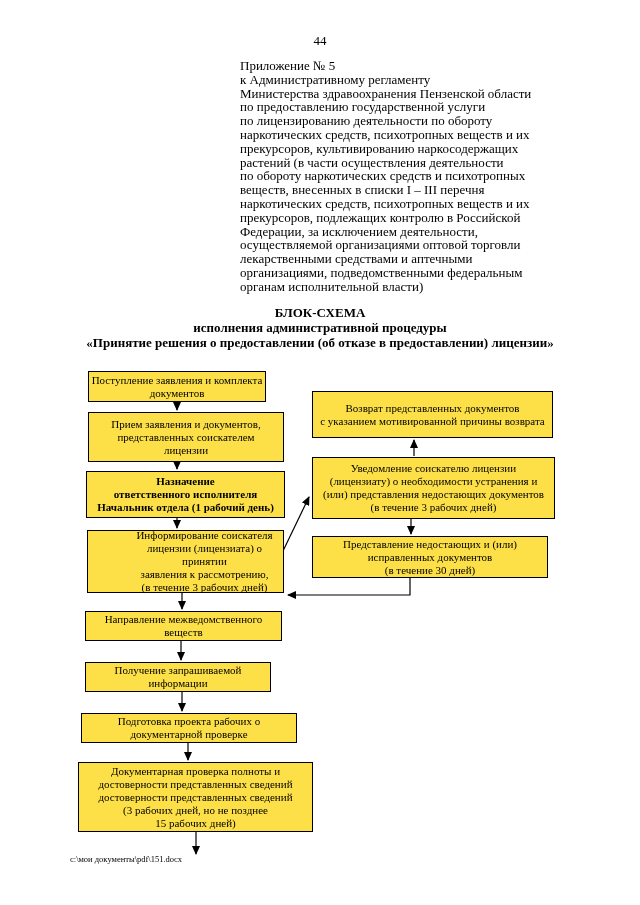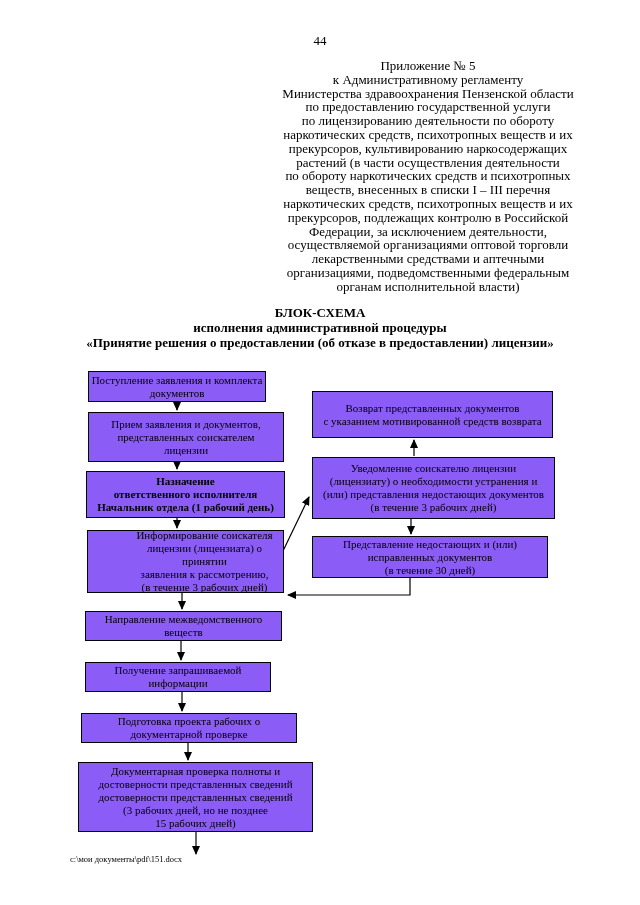--- a/index.html
+++ b/index.html
@@ -17,21 +17,20 @@
     position: absolute;
     left: 0; top: 33px;
     width: 640px;
     text-align: center;
     font-size: 13px;
   }
   .appendix-header {
     position: absolute;
     left: 240px; top: 59px;
     width: 376px;
-    text-align: center;
     font-size: 13px;
     line-height: 13.8px;
     white-space: pre-line;
   }
   .schema-title {
     position: absolute;
     left: 0; top: 306px;
     width: 640px;
     text-align: center;
     font-weight: bold;
@@ -46,21 +45,21 @@
     box-sizing: border-box;
     border: 1px solid #000;
     display: flex;
     align-items: center;
     justify-content: center;
     text-align: center;
     font-size: 11px;
     line-height: 13px;
     padding: 1px 2px;
     white-space: pre-line;
-    background: #8b5cf6;
+    background: #fde047;
   }
   .b-l1 { left: 88px;  top: 371px; width: 178px; height: 31px; }
   .b-l2 { left: 88px;  top: 412px; width: 196px; height: 50px; }
   .b-l3 { left: 86px;  top: 471px; width: 199px; height: 47px; font-weight: bold; }
   .b-l4 { left: 87px;  top: 530px; width: 197px; height: 63px; padding-left: 40px; }
   .b-l5 { left: 85px;  top: 611px; width: 197px; height: 30px; }
   .b-l6 { left: 85px;  top: 662px; width: 186px; height: 30px; }
   .b-l7 { left: 81px;  top: 713px; width: 216px; height: 30px; }
   .b-l8 { left: 78px;  top: 762px; width: 235px; height: 70px; }
   .b-r1 { left: 312px; top: 391px; width: 241px; height: 47px; }
@@ -143,21 +142,21 @@
     <div class="fc-box b-l6">Получение запрашиваемой
 информации</div>
     <div class="fc-box b-l7">Подготовка проекта рабочих о
 документарной проверке</div>
     <div class="fc-box b-l8">Документарная проверка полноты и
 достоверности представленных сведений
 достоверности представленных сведений
 (3 рабочих дней, но не позднее
 15 рабочих дней)</div>
     <div class="fc-box b-r1">Возврат представленных документов
-с указанием мотивированной средств возврата</div>
+с указанием мотивированной причины возврата</div>
     <div class="fc-box b-r2">Уведомление соискателю лицензии
 (лицензиату) о необходимости устранения и
 (или) представления недостающих документов
 (в течение 3 рабочих дней)</div>
     <div class="fc-box b-r3">Представление недостающих и (или)
 исправленных документов
 (в течение 30 дней)</div>
 
   </div>
 

